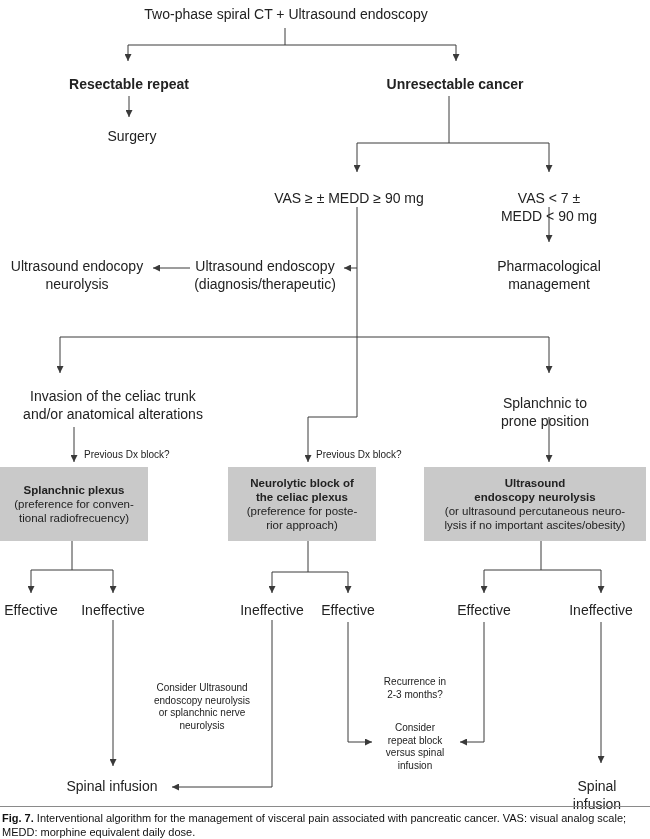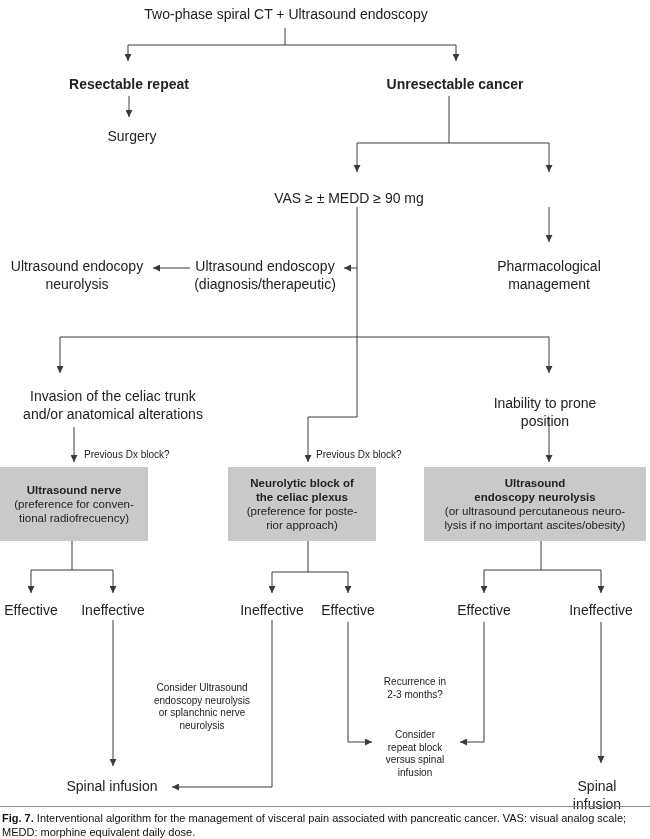--- a/index.html
+++ b/index.html
@@ -94,35 +94,36 @@
         <path d="M484,622 V742 H460" marker-end="url(#arrow)"></path>
         <path d="M601,622 V763" marker-end="url(#arrow)"></path>
       </g>
     </svg>
 
     <div class="node" style="left:286px;top:6px;">Two-phase spiral CT + Ultrasound endoscopy</div>
     <div class="node bold" style="left:129px;top:76px;">Resectable repeat</div>
     <div class="node bold" style="left:455px;top:76px;">Unresectable cancer</div>
     <div class="node" style="left:132px;top:128px;">Surgery</div>
     <div class="node" style="left:349px;top:190px;">VAS ≥ ± MEDD ≥ 90 mg</div>
+    <div class="node" style="left:549px;top:190px;">VAS &lt; 7 ± MEDD &lt; 90 mg</div>
     <div class="node" style="left:77px;top:258px;">Ultrasound endocopy
 neurolysis</div>
     <div class="node" style="left:265px;top:258px;">Ultrasound endoscopy
 (diagnosis/therapeutic)</div>
     <div class="node" style="left:113px;top:388px;">Invasion of the celiac trunk
 and/or anatomical alterations</div>
     <div class="node" style="left:549px;top:258px;">Pharmacological
 management</div>
-    <div class="node" style="left:545px;top:395px;">Inability to prone position</div>
+    <div class="node" style="left:545px;top:395px;">Splanchnic to prone position</div>
 
     <div class="node small left-anchor" style="left:84px;top:449px;">Previous Dx block?</div>
     <div class="node small left-anchor" style="left:316px;top:449px;">Previous Dx block?</div>
 
     <div class="gbox" style="left:0;top:467px;width:148px;">
-      <div class="gbox-title">Ultrasound nerve</div>
+      <div class="gbox-title">Splanchnic plexus</div>
       <div class="gbox-body">(preference for conven-
 tional radiofrecuency)</div>
     </div>
     <div class="gbox" style="left:228px;top:467px;width:148px;">
       <div class="gbox-title">Neurolytic block of
 the celiac plexus</div>
       <div class="gbox-body">(preference for poste-
 rior approach)</div>
     </div>
     <div class="gbox" style="left:424px;top:467px;width:222px;align-items:center;">
@@ -138,21 +139,21 @@
     <div class="node" style="left:348px;top:602px;">Effective</div>
     <div class="node" style="left:484px;top:602px;">Effective</div>
     <div class="node" style="left:601px;top:602px;">Ineffective</div>
 
     <div class="node small" style="left:202px;top:682px;">Consider Ultrasound
 endoscopy neurolysis
 or splanchnic nerve
 neurolysis</div>
     <div class="node small" style="left:415px;top:676px;">Recurrence in
 2-3 months?</div>
-    <div class="node small" style="left:415px;top:722px;margin-top:7px;">Consider
+    <div class="node small" style="left:415px;top:722px;">Consider
 repeat block
 versus spinal
 infusion</div>
 
     <div class="node" style="left:112px;top:778px;">Spinal infusion</div>
     <div class="node" style="left:597px;top:778px;">Spinal infusion</div>
   </div>
 
   <div class="rule"></div>
   <p class="caption"><b>Fig. 7.</b><span> Interventional algorithm for the management of visceral pain associated with pancreatic cancer. VAS: visual analog scale; MEDD: morphine equivalent daily dose.</span></p>

